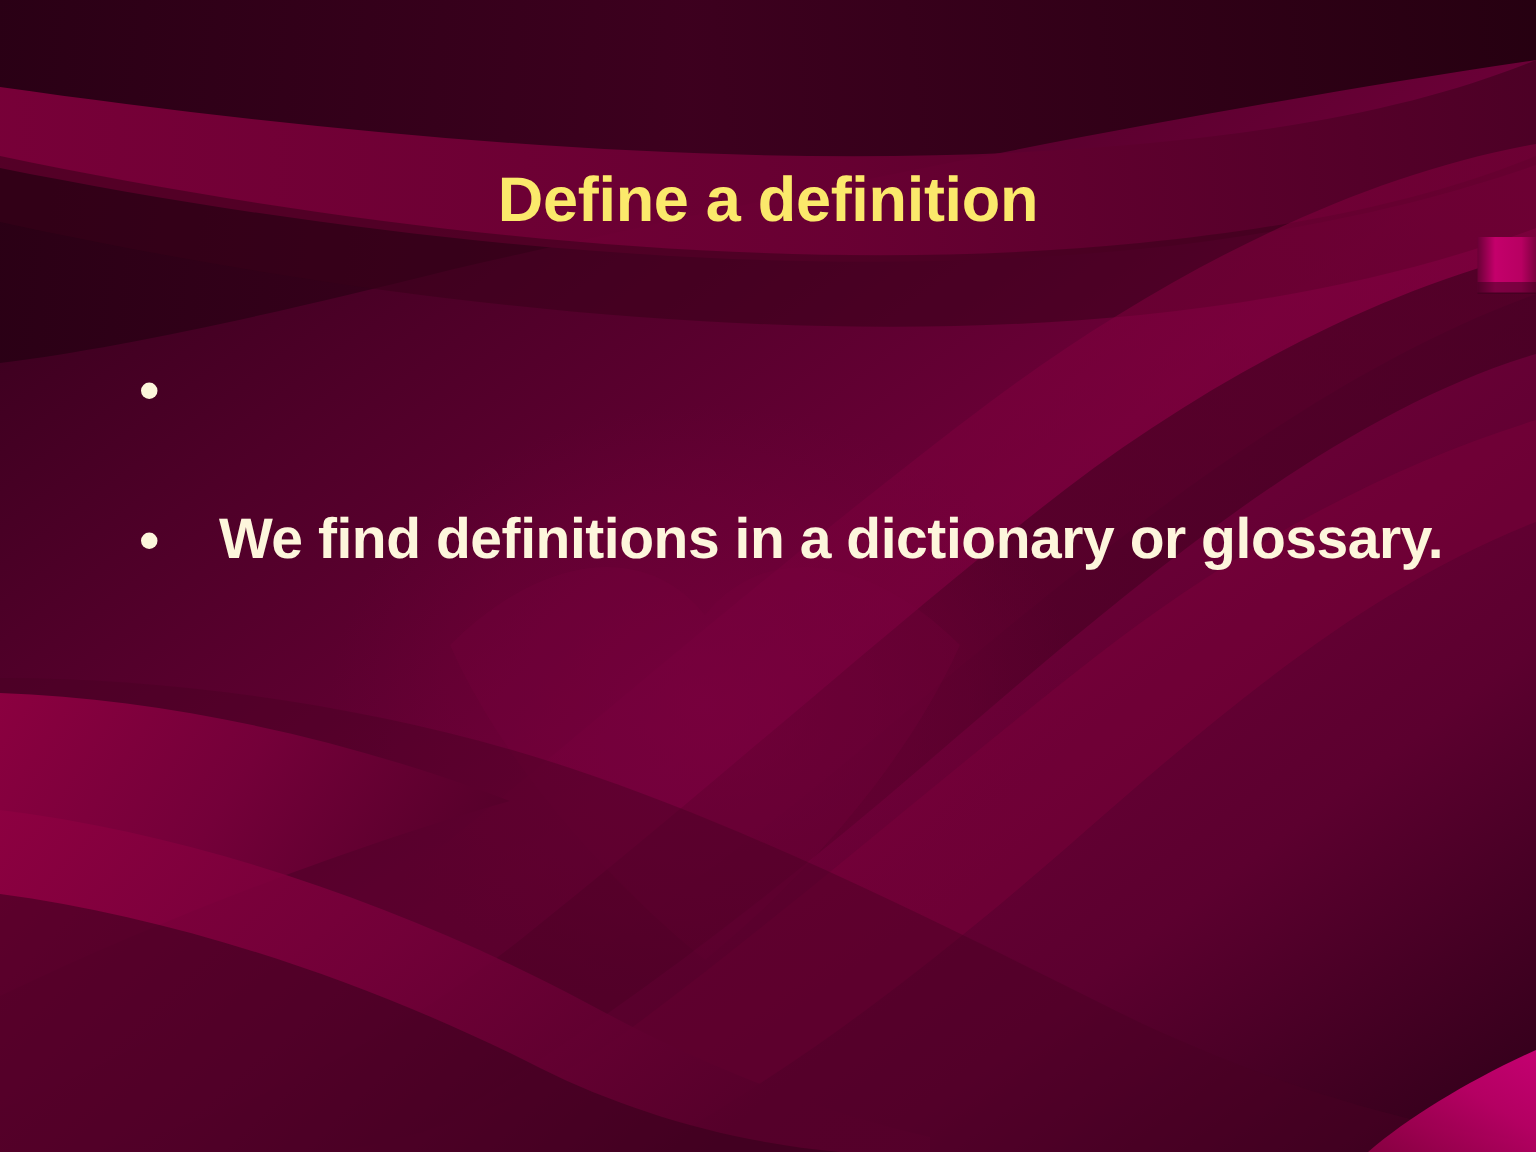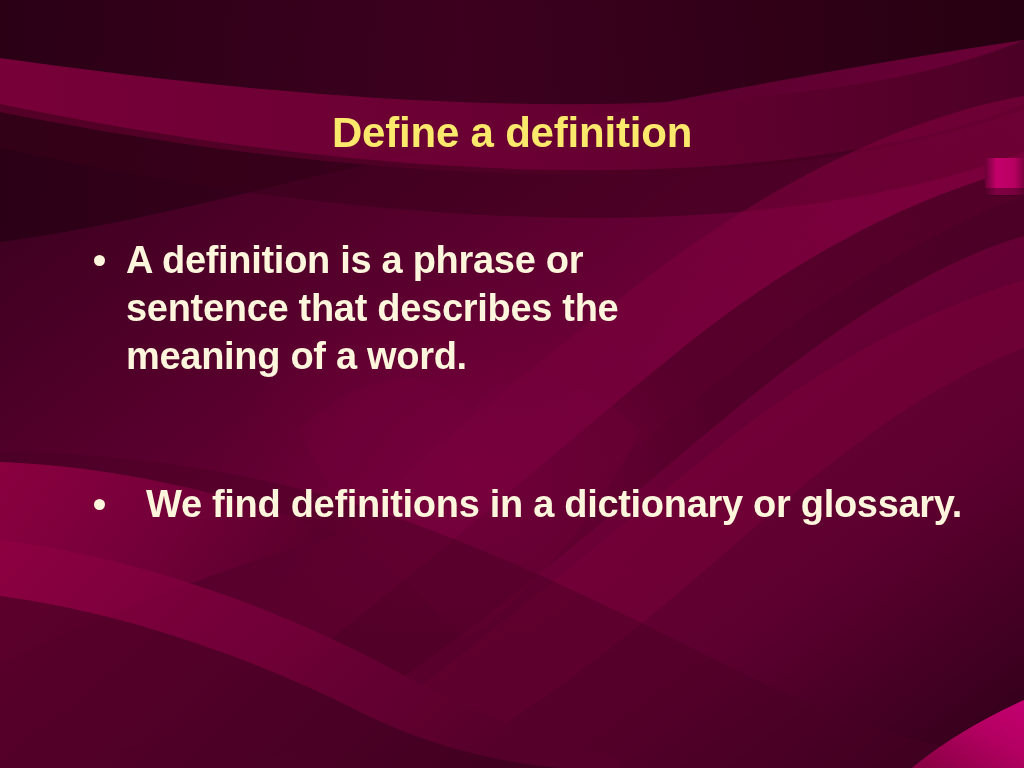--- a/index.html
+++ b/index.html
@@ -197,21 +197,20 @@
   </svg>
 
   <div id="content">
 
     <div id="slide-title">Define a definition</div>
 
     <ul id="body-list">
 
       <li class="bullet-item" id="bullet-1">
         <span class="bullet-marker"></span>
-        <span class="bullet-text">A definition is a phrase or sentence that describes the meaning of a word.</span>
       </li>
 
       <li class="bullet-item" id="bullet-2">
         <span class="bullet-marker"></span>
         <span class="bullet-text">We find definitions in a dictionary or glossary.</span>
       </li>
 
     </ul>
   </div>
 </div>

